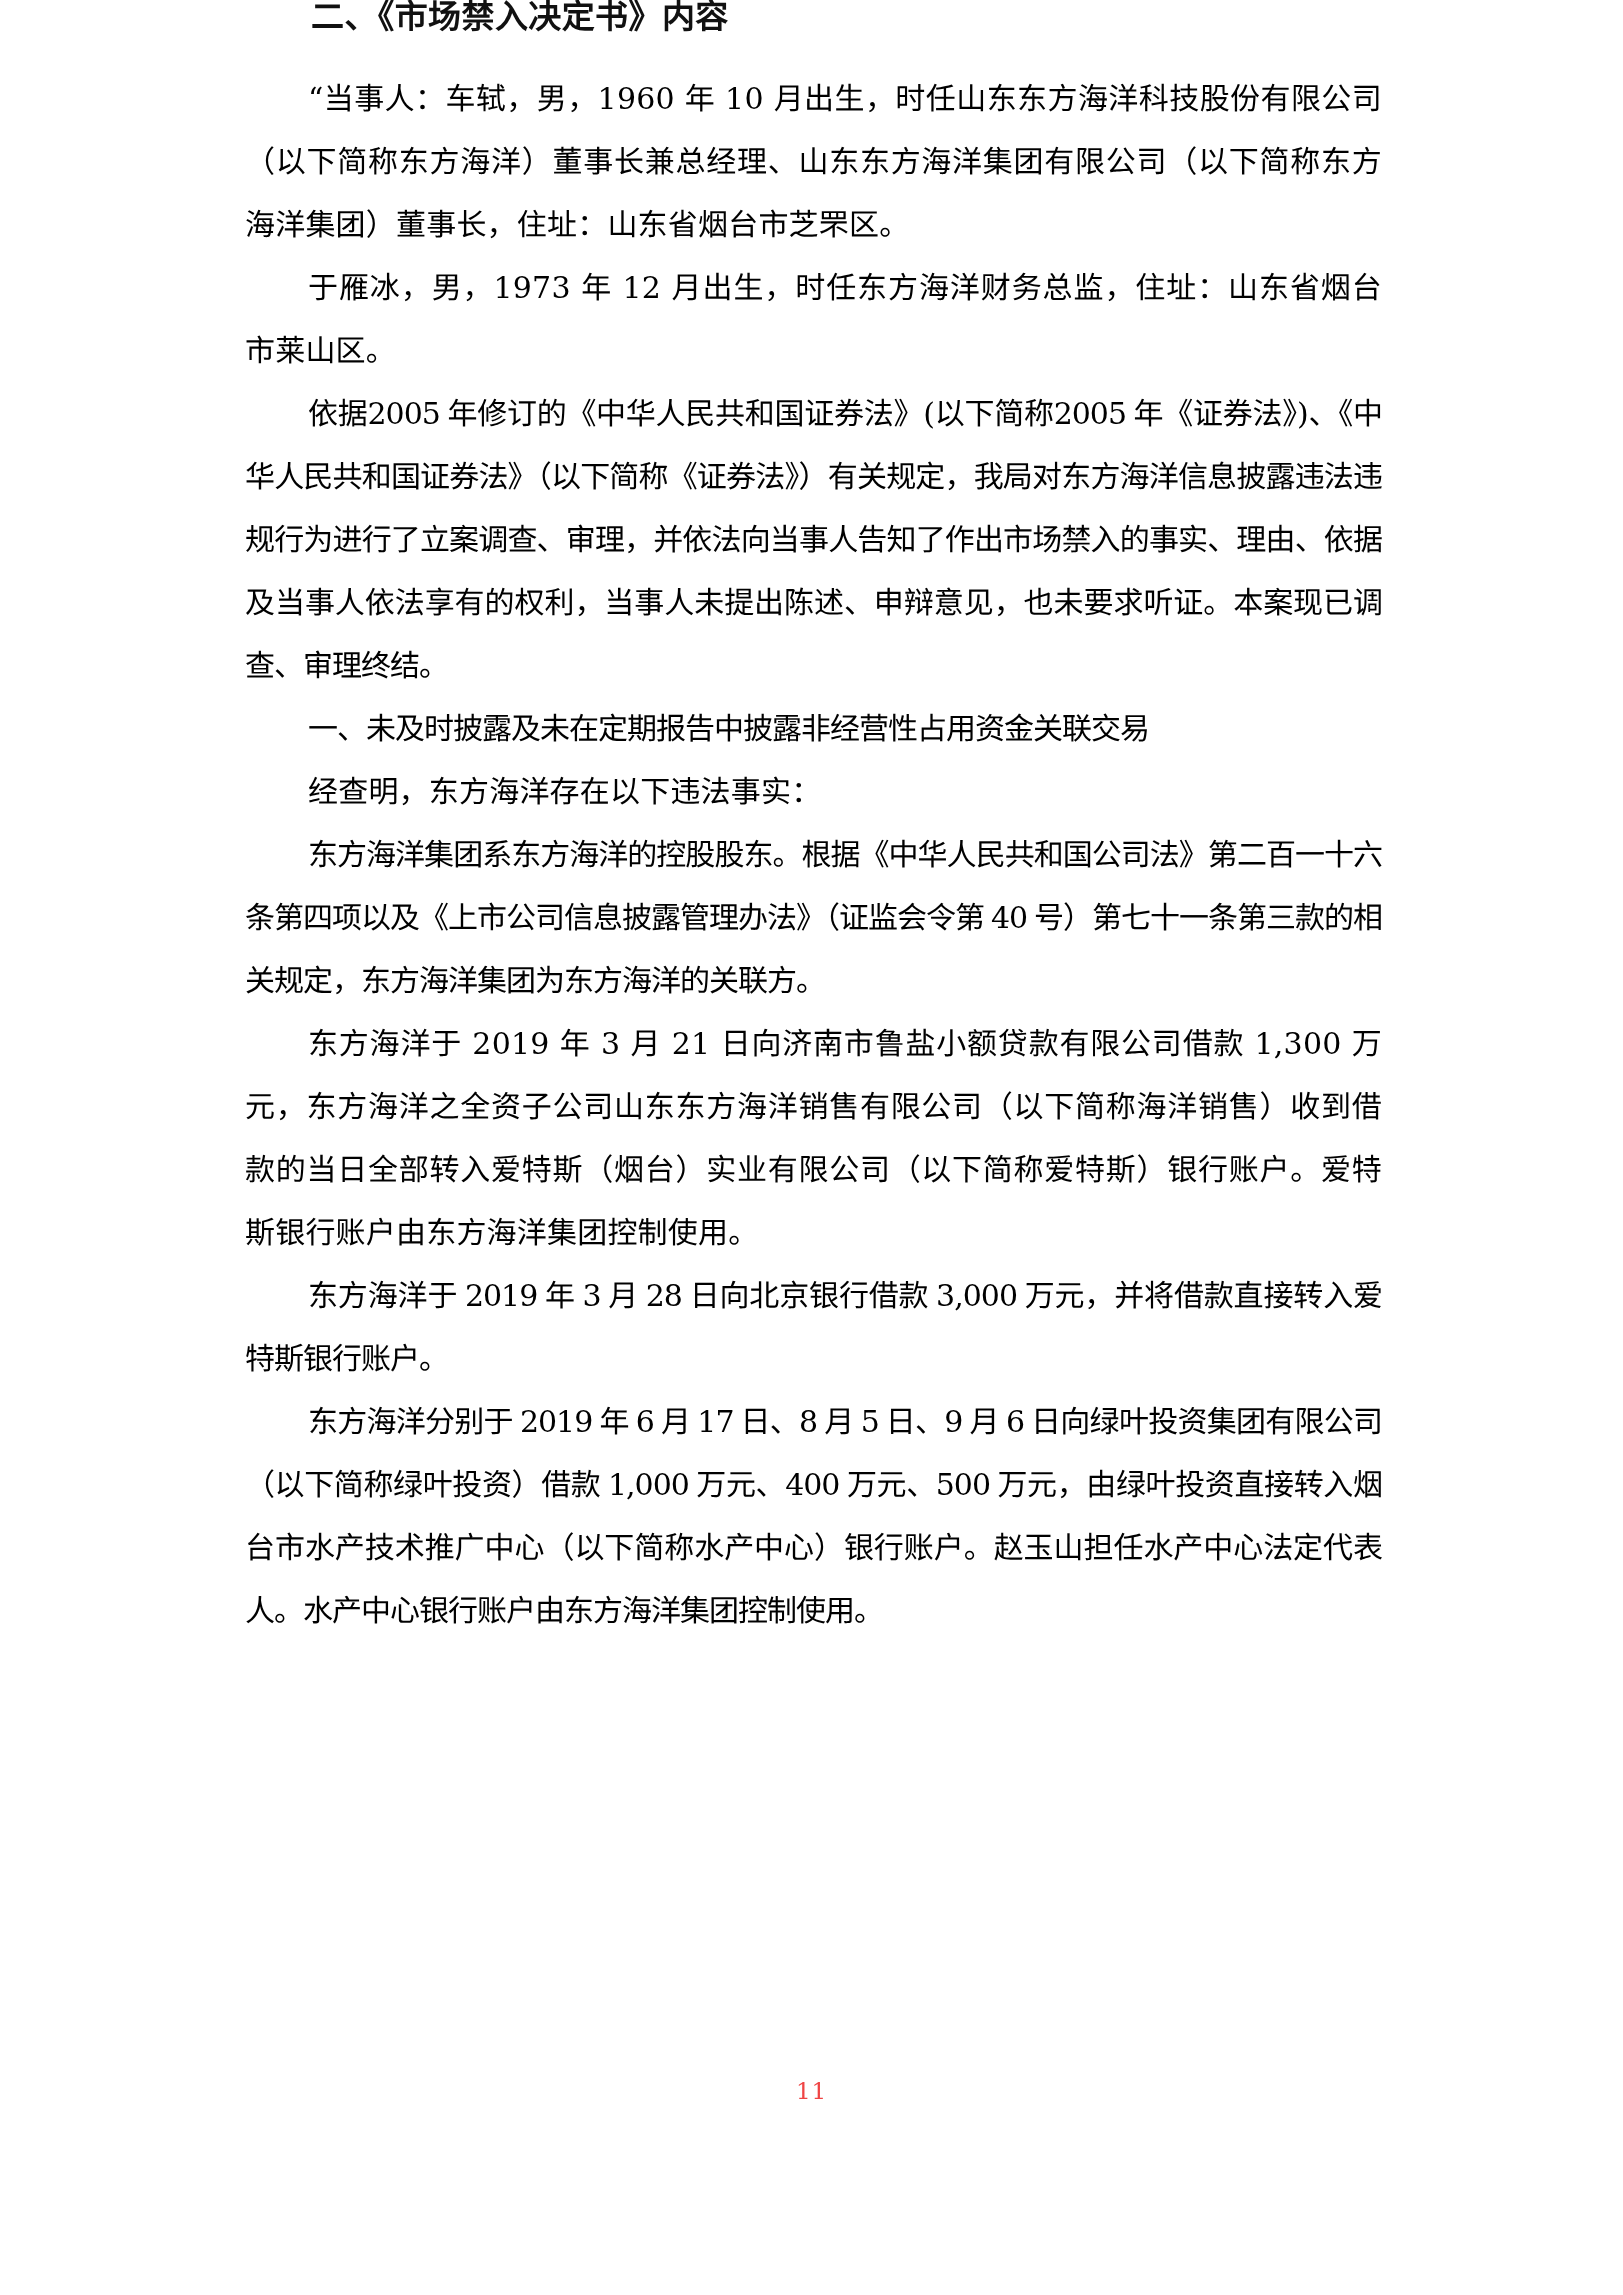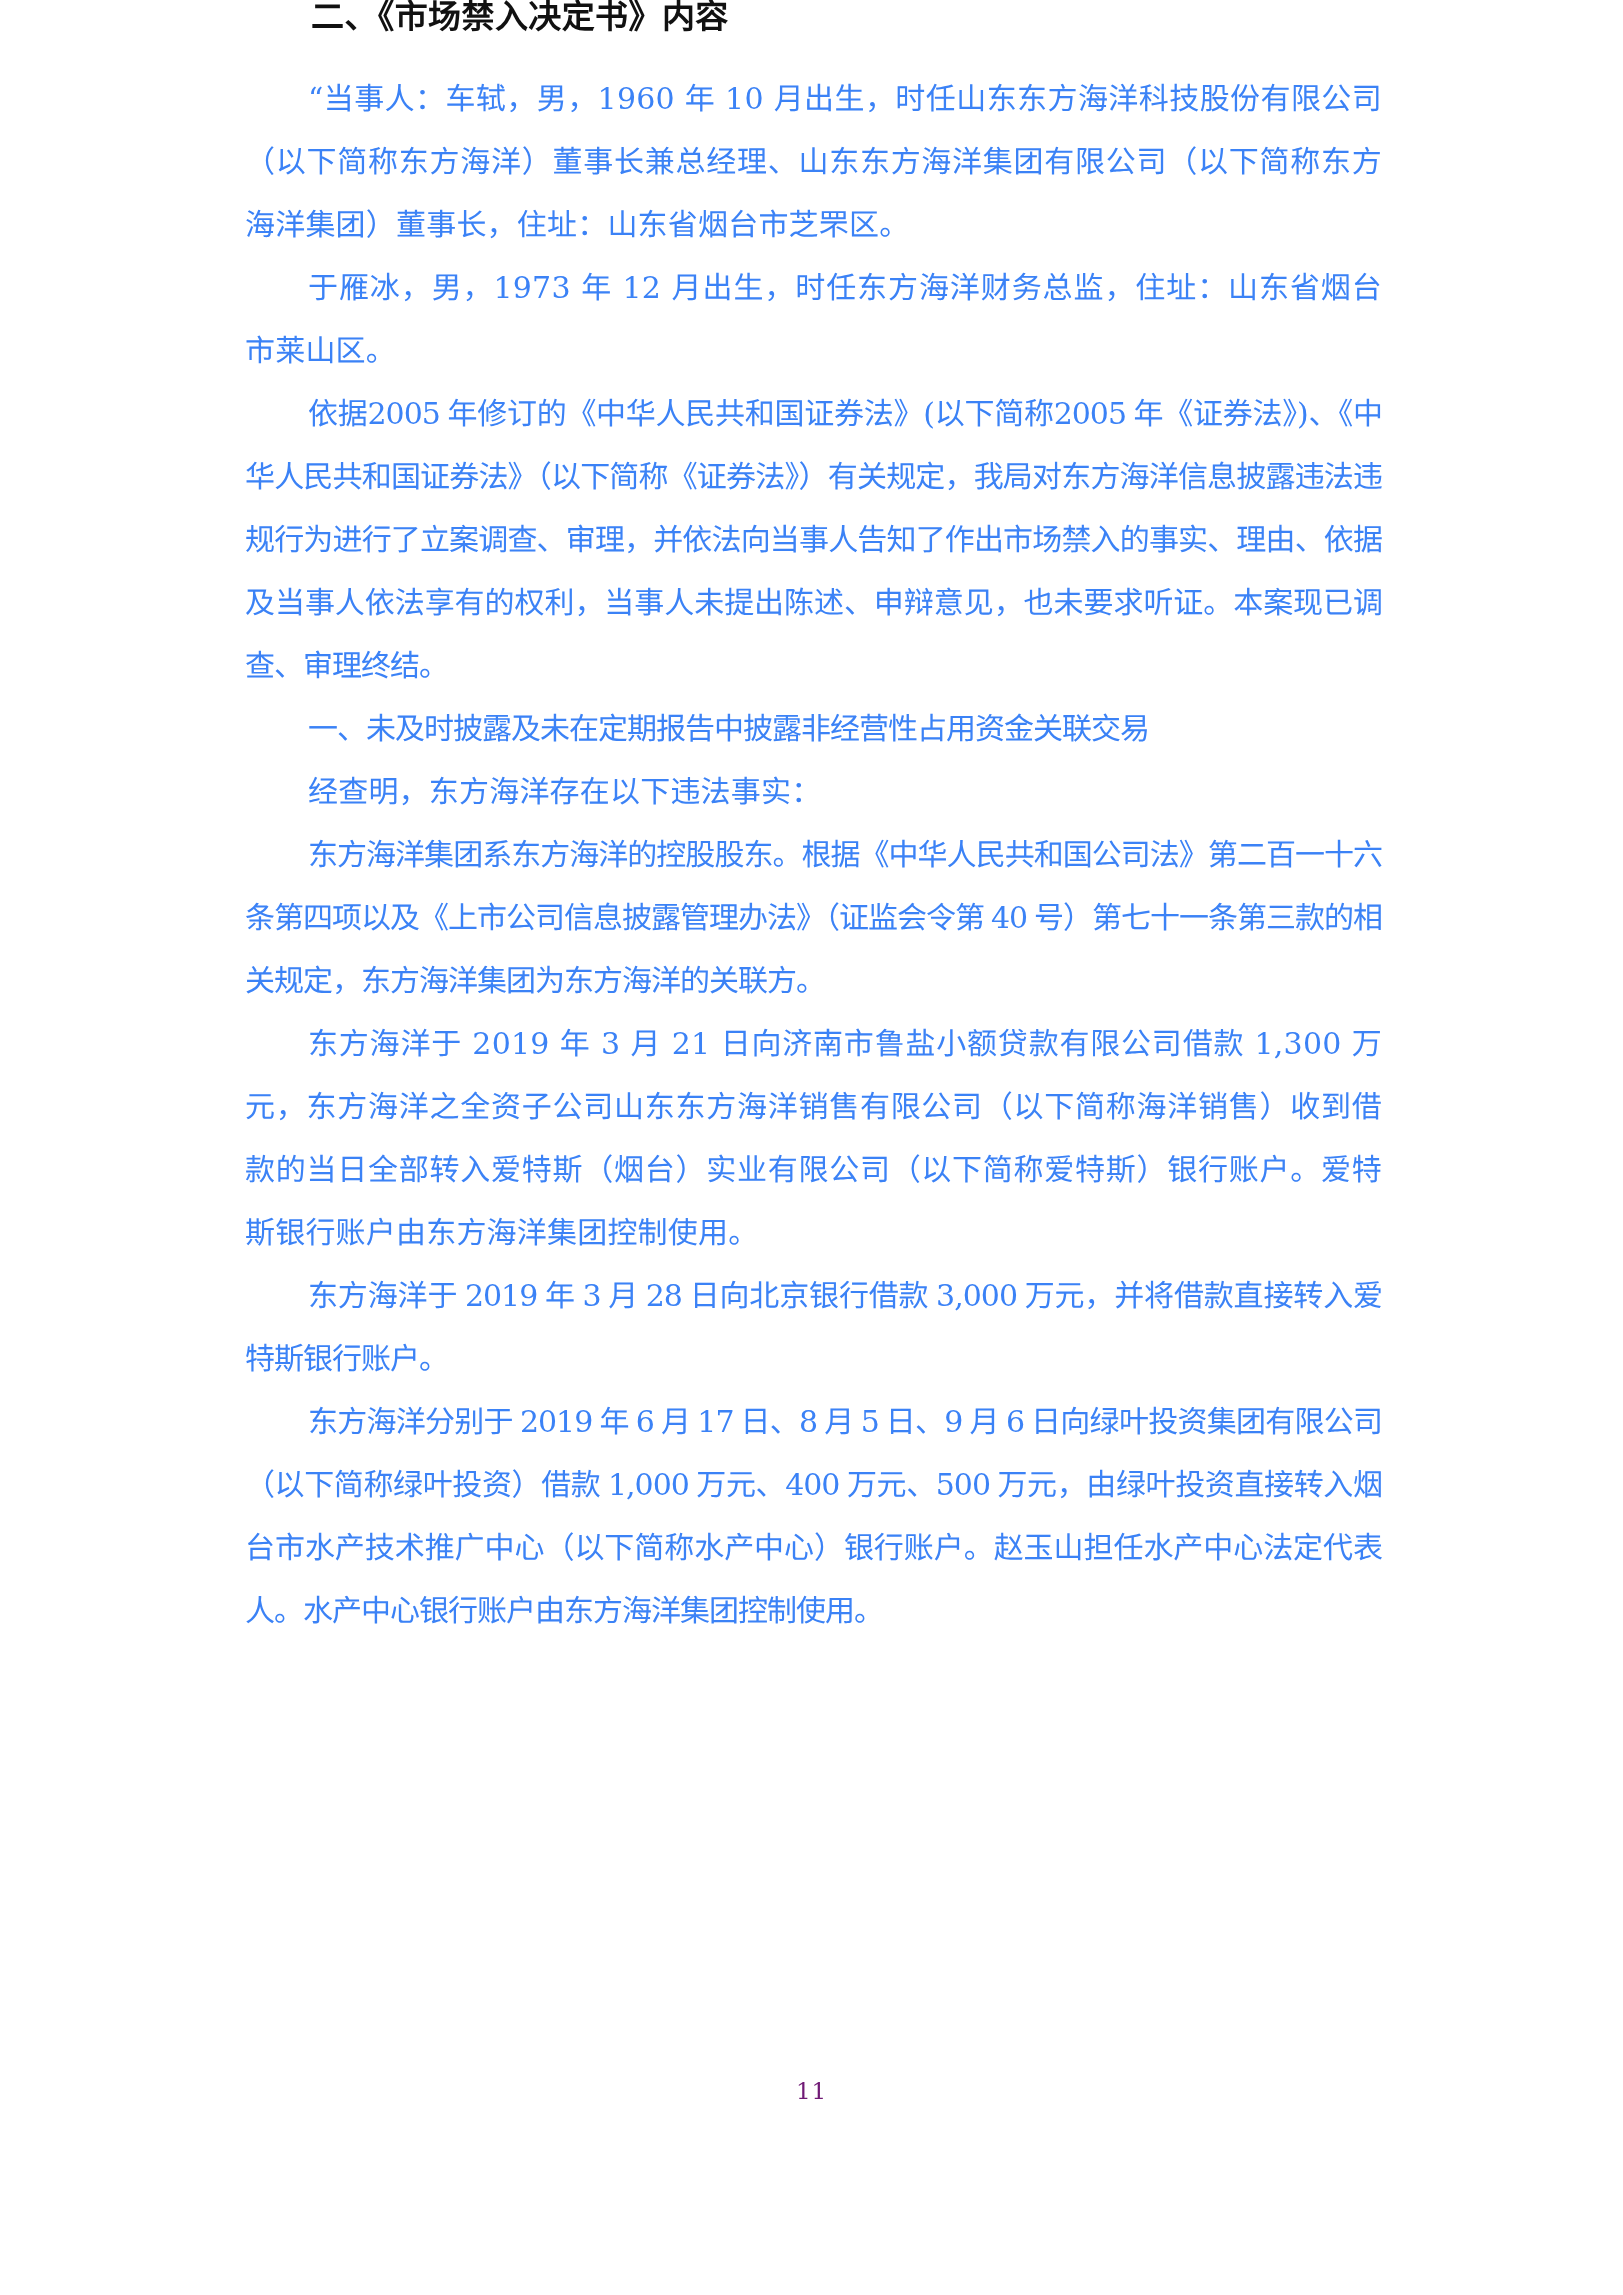--- a/index.html
+++ b/index.html
@@ -31,21 +31,21 @@
     color: #111111;
     text-indent: 66px;
     margin: 0;
     letter-spacing: 0.4px;
     white-space: nowrap;
   }
   .para {
     font-family: "DejaVu Serif", "Liberation Serif", serif;
     font-size: 30px;
     line-height: 63px;
-    color: #3b82f6;
+    color: #000000;
     text-align: justify;
     text-justify: inter-ideograph;
     text-indent: 63px;
     margin: 0;
     padding: 0;
     letter-spacing: 0.2px;
     -webkit-hyphens: none;
     hyphens: none;
     word-break: break-all;
   }
@@ -63,21 +63,21 @@
     margin-top: 0;
   }
   .page-number {
     position: absolute;
     left: 0;
     right: 0;
     top: 2078px;
     text-align: center;
     font-family: "DejaVu Serif", "Liberation Serif", serif;
     font-size: 23px;
-    color: #701a75;
+    color: #ef4444;
     letter-spacing: 0.8px;
   }
 </style>
 </head>
 <body>
 
 <div class="page">
 
   <div class="content">
 

